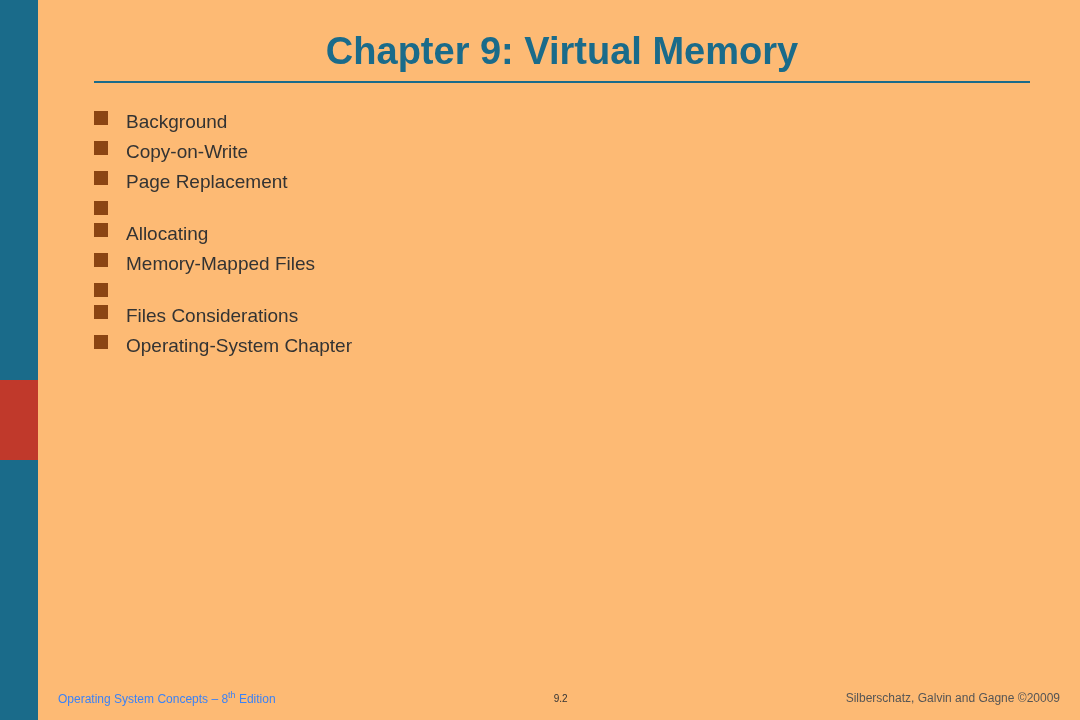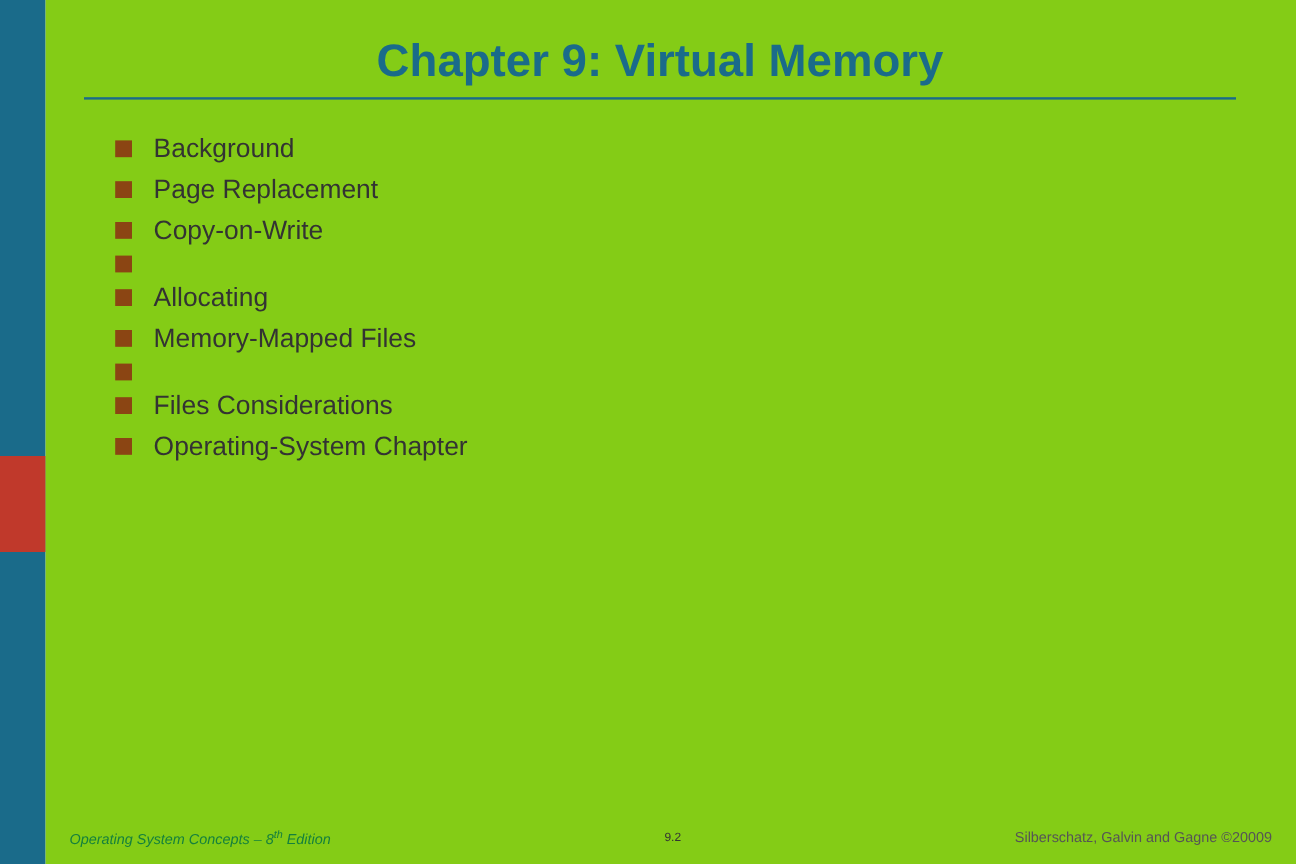--- a/index.html
+++ b/index.html
@@ -34,22 +34,22 @@
       height: 80px;
       background: #c0392b;
     }
 
     .main-content {
       position: absolute;
       left: 38px;
       top: 0;
       width: 1042px;
       height: 720px;
-      background: #84cc16;
-      padding: 30px 50px 20px 32px;
+      background: #fdba74;
+      padding: 30px 50px 20px 56px;
     }
 
     .title-section {
       text-align: center;
       margin-bottom: 18px;
     }
 
     .page-title {
       font-size: 38px;
       font-weight: bold;
@@ -65,26 +65,25 @@
     }
 
     .bullet-list {
       margin-top: 28px;
       list-style: none;
       padding: 0;
     }
 
     .bullet-list li {
       display: flex;
-      align-items: center;
+      align-items: flex-start;
       margin-bottom: 8px;
-      font-size: 22px;
+      font-size: 19px;
       color: #333333;
       font-family: Arial, sans-serif;
-      margin-left: 26px;
     }
 
     .bullet-square {
       display: inline-block;
       width: 14px;
       height: 14px;
       background: #8b4513;
       margin-right: 18px;
       flex-shrink: 0;
     }
@@ -94,22 +93,21 @@
       bottom: 14px;
       left: 38px;
       right: 0;
       display: flex;
       align-items: center;
       padding: 0 20px 0 20px;
     }
 
     .footer-left {
       font-size: 12px;
-      color: #15803d;
-      font-style: italic;
+      color: #3b82f6;
     }
 
     .footer-center {
       flex: 1;
       text-align: center;
       font-size: 10px;
       color: #333333;
     }
 
     .footer-right {
@@ -134,25 +132,25 @@
     <div class="title-underline"></div>
   </div>
 
   <ul class="bullet-list">
   <li>
         <span class="bullet-square"></span>
         <span>Background</span>
       </li>
       <li>
         <span class="bullet-square"></span>
-        <span>Page Replacement</span>
+        <span>Copy-on-Write</span>
       </li>
       <li>
         <span class="bullet-square"></span>
-        <span>Copy-on-Write</span>
+        <span>Page Replacement</span>
       </li>
       <li>
         <span class="bullet-square"></span>
       </li>
       <li>
         <span class="bullet-square"></span>
         <span>Allocating</span>
       </li>
       <li>
         <span class="bullet-square"></span>

